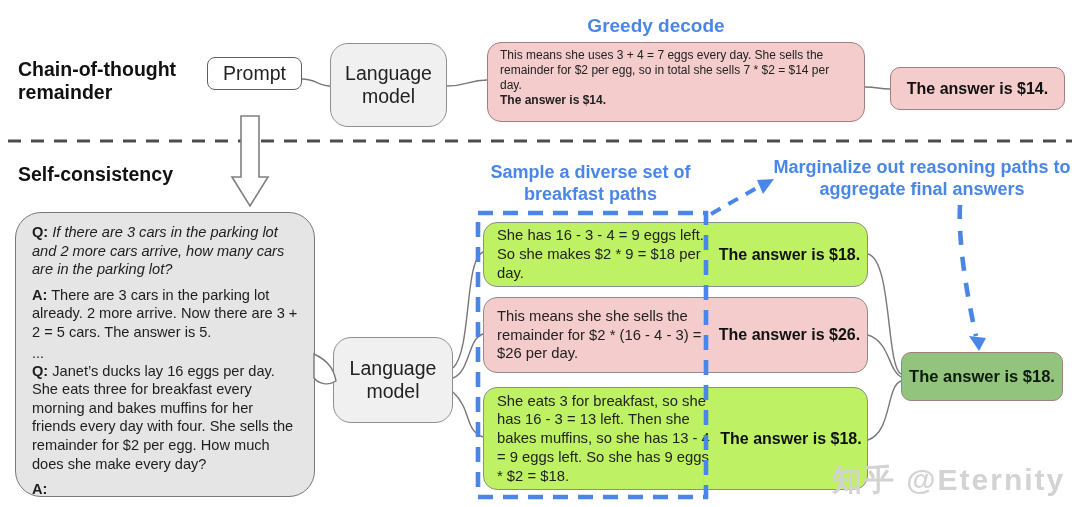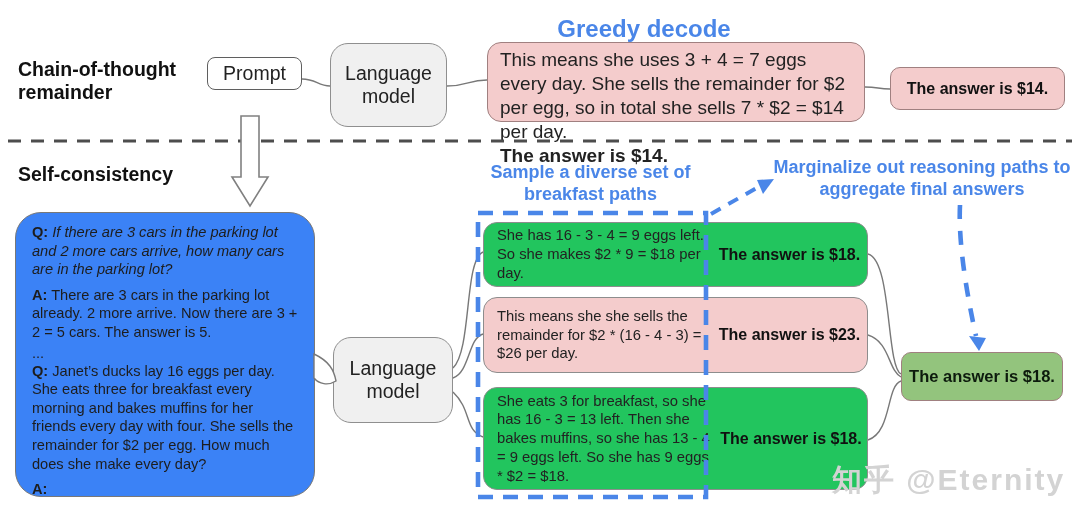--- a/index.html
+++ b/index.html
@@ -7,27 +7,27 @@
           font-family:"Liberation Sans",sans-serif;color:#1a1a1a;}
   svg.layer{position:absolute;left:0;top:0;width:1080px;height:507px;pointer-events:none;}
   .abs{position:absolute;box-sizing:border-box;}
   .section-label{font-weight:bold;font-size:19.5px;line-height:1.18;color:#111;}
   .blue-label{font-weight:bold;font-size:18px;line-height:1.2;color:#4a86e8;text-align:center;}
   .node{border:1.5px solid #8f8f8f;border-radius:14px;display:flex;align-items:center;
         justify-content:center;text-align:center;font-size:19.5px;line-height:1.2;color:#222;}
   .prompt-node{background:#fff;border:1.5px solid #5f5f5f;border-radius:8px;}
   .lm-node{background:#f0f0f0;}
   .pink{background:#f4cccc;border-color:#a08080;}
-  .green{background:#22c55e;border-color:#8a9a84;}
+  .green{background:#bef264;border-color:#8a9a84;}
   .darkgreen{background:#93c47d;border-color:#6b7c5c;}
   .out-box{border:1.4px solid #a08080;border-radius:14px;padding:5px 12px;
-           font-size:19px;line-height:1.26;color:#222;}
+           font-size:12px;line-height:1.26;color:#222;}
   .answer-chip{border-radius:10px;border:1.4px solid #a08080;display:flex;align-items:center;
                justify-content:center;font-weight:bold;font-size:16px;color:#111;}
-  .bubble{background:#3b82f6;border:1.5px solid #787878;border-radius:26px;
+  .bubble{background:#e5e5e5;border:1.5px solid #787878;border-radius:26px;
           padding:10px 16px;font-size:14.6px;line-height:1.27;color:#1d1d1d;}
   .bubble p{margin:0 0 7px 0;}
   .bubble .pre{font-weight:bold;}
   .bubble .it{font-style:italic;}
   .path-row{display:flex;align-items:center;border:1.4px solid #8d8d8d;border-radius:14px;}
   .path-reasoning{width:215px;padding-left:13px;font-size:14.8px;line-height:1.27;color:#222;}
   .path-answer{flex:1;text-align:center;font-weight:bold;font-size:16px;color:#111;}
   .watermark{font-size:30px;font-weight:bold;color:#d3d3d3;letter-spacing:2px;z-index:9;}
   .final-answer{font-weight:bold;font-size:16.5px;color:#0d1b0d;}
   .bold-line{font-weight:bold;}
@@ -54,21 +54,21 @@
   <div class="abs section-label" style="left:18px;top:58px;width:185px;">Chain-of-thought remainder</div>
 
   <div class="abs node prompt-node" style="left:207px;top:57px;width:95px;height:33px;">
     <span>Prompt</span>
   </div>
 
   <div class="abs node lm-node" style="left:330px;top:43px;width:117px;height:84px;border-radius:18px;">
     <span style="width:95px;">Language model</span>
   </div>
 
-  <div class="abs blue-label" style="left:484px;top:15px;width:320px;font-size:24px;">Greedy decode</div>
+  <div class="abs blue-label" style="left:496px;top:15px;width:320px;font-size:19px;">Greedy decode</div>
 
   <div class="abs out-box pink" style="left:487px;top:42px;width:378px;height:80px;">
     <div>This means she uses 3 + 4 = 7 eggs every day. She sells the remainder for $2 per egg, so in total she sells 7 * $2 = $14 per day.</div>
     <div class="bold-line">The answer is $14.</div>
   </div>
 
   <div class="abs answer-chip pink" style="left:890px;top:67px;width:175px;height:43px;">
     <span>The answer is $14.</span>
   </div>
 
@@ -93,21 +93,21 @@
 
   <div class="abs blue-label" style="left:772px;top:157px;width:300px;">Marginalize out reasoning paths to aggregate final answers</div>
 
   <div class="abs path-row green" style="left:483px;top:222px;width:385px;height:65px;">
     <div class="path-reasoning">She has 16 - 3 - 4 = 9 eggs left. So she makes $2 * 9 = $18 per day.</div>
     <div class="path-answer">The answer is $18.</div>
   </div>
 
   <div class="abs path-row pink" style="left:483px;top:297px;width:385px;height:76px;">
     <div class="path-reasoning">This means she she sells the remainder for $2 * (16 - 4 - 3) = $26 per day.</div>
-    <div class="path-answer">The answer is $23.</div>
+    <div class="path-answer">The answer is $26.</div>
   </div>
 
   <div class="abs path-row green" style="left:483px;top:387px;width:385px;height:103px;">
     <div class="path-reasoning" style="width:218px;">She eats 3 for breakfast, so she has 16 - 3 = 13 left. Then she bakes muffins, so she has 13 - 4 = 9 eggs left. So she has 9 eggs * $2 = $18.</div>
     <div class="path-answer">The answer is $18.</div>
   </div>
 
   <div class="abs answer-chip darkgreen" style="left:901px;top:352px;width:162px;height:49px;border-width:1.6px;">
     <span class="final-answer">The answer is $18.</span>
   </div>

